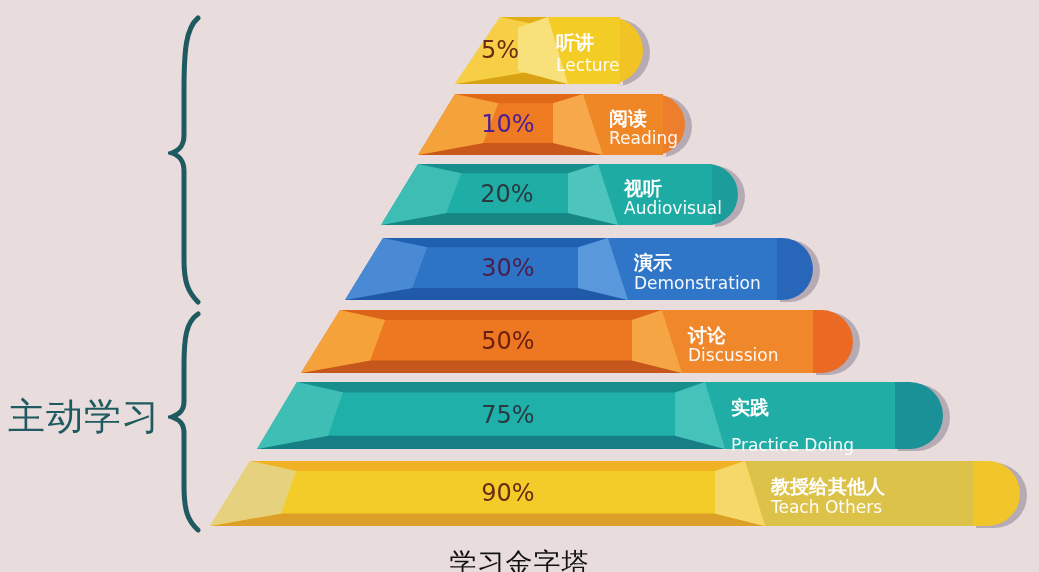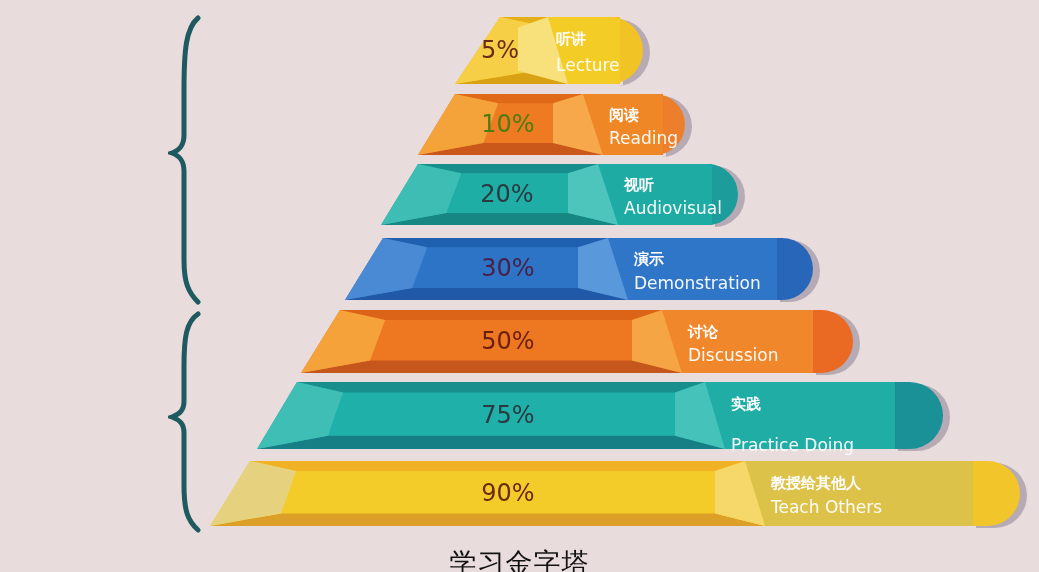--- a/index.html
+++ b/index.html
@@ -16,41 +16,42 @@
     font-family: "DejaVu Sans", sans-serif;
   }
   .brace { position: absolute; left: 168px; }
   .bar { position: absolute; }
   .bar svg { position: absolute; left: 0; top: 0; overflow: visible; }
   .pct {
     position: absolute; font-size: 24px; font-family: "DejaVu Sans", sans-serif;
     transform: translateX(-50%); white-space: nowrap;
   }
   .lbl-cn {
-    position: absolute; color: #fff; font-size: 15px; font-weight: bold;
+    position: absolute; color: #fff; font-size: 19px; font-weight: bold;
     font-family: "DejaVu Sans", sans-serif; white-space: nowrap;
   }
   .lbl-en {
     position: absolute; color: #fff; font-size: 17px;
     font-family: "DejaVu Sans", sans-serif; white-space: nowrap; opacity: .95;
   }
   .title {
     position: absolute; left: 0; width: 1039px; top: 545px; text-align: center;
     font-size: 27px; color: #111; letter-spacing: 1px;
     font-family: "DejaVu Sans", sans-serif;
   }
 </style>
 </head>
 <body>
 
 <div class="stage">
   <svg class="brace" width="36" height="300" style="top:10px;" viewBox="0 0 36 300">
     <path d="M30 8 C18 18 16 40 16 80 L16 125 C16 135 12 140 4 143 C12 146 16 151 16 161 L16 250 C16 272 20 282 30 292" fill="none" stroke="#1f5a60" stroke-width="5" stroke-linecap="round"></path>
   </svg>
 
+  <div class="group-label" style="top:392px;">主动学习</div>
   <svg class="brace" width="36" height="230" style="top:306px;" viewBox="0 0 36 230">
     <path d="M30 8 C18 16 16 32 16 60 L16 95 C16 104 12 108 4 111 C12 114 16 118 16 127 L16 180 C16 205 20 215 30 224" fill="none" stroke="#1f5a60" stroke-width="5" stroke-linecap="round"></path>
   </svg>
 
   <div id="bars">
       <div class="bar" style="left: 0px; top: 0px;">
         <svg width="1039" height="572">
           <path d="M620 17 L613.5 17 A33.5 33.5 0 0 1 613.5 84 L620 84 Z" fill="rgba(90,80,110,0.35)" transform="translate(3,2)"></path>
           <polygon points="500,17 620,17 620,84 455,84" fill="#f2c51f"></polygon>
           <polygon points="500,17 548,17 518,27.450000000000003 550.5,27.450000000000003" fill="#e3ae18"></polygon>
@@ -68,21 +69,21 @@
         <svg width="1039" height="572">
           <path d="M663 94 L658.5 94 A30.5 30.5 0 0 1 658.5 155 L663 155 Z" fill="rgba(90,80,110,0.35)" transform="translate(3,2)"></path>
           <polygon points="455,94 663,94 663,155 418,155" fill="#ee7b22"></polygon>
           <polygon points="455,94 583,94 553,103.35 498.3,103.35" fill="#e06918"></polygon>
           <polygon points="418,155 603,155 553,143.1 483.3,143.1" fill="#c9581a"></polygon>
           <polygon points="455,94 498.3,103.35 483.3,143.1 418,155" fill="#f4a23a"></polygon>
           <polygon points="583,94 663,94 663,155 603,155" fill="#f08726"></polygon>
           <polygon points="583,94 603,155 553,143.1 553,103.35" fill="#f6a84a"></polygon>
           <path d="M663 94 L654.5 94 A30.5 30.5 0 0 1 654.5 155 L663 155 Z" fill="#ec7e2c"></path>
         </svg>
-        <div class="pct" style="left: 508px; top: 109.5px; color: #4d7c0f;">10%</div>
+        <div class="pct" style="left: 508px; top: 109.5px; color: #4c1d95;">10%</div>
         <div class="lbl-cn" style="left: 609px; top: 106.2px;">阅读</div>
         <div class="lbl-en" style="left: 609px; top: 128.16px;">Reading</div>
       </div>
       <div class="bar" style="left: 0px; top: 0px;">
         <svg width="1039" height="572">
           <path d="M712 164 L711.5 164 A30.5 30.5 0 0 1 711.5 225 L712 225 Z" fill="rgba(90,80,110,0.35)" transform="translate(3,2)"></path>
           <polygon points="418,164 712,164 712,225 381,225" fill="#1faea6"></polygon>
           <polygon points="418,164 598,164 568,173.35 461.3,173.35" fill="#178e8c"></polygon>
           <polygon points="381,225 618,225 568,213.1 446.3,213.1" fill="#178784"></polygon>
           <polygon points="418,164 461.3,173.35 446.3,213.1 381,225" fill="#3dbdb4"></polygon>

